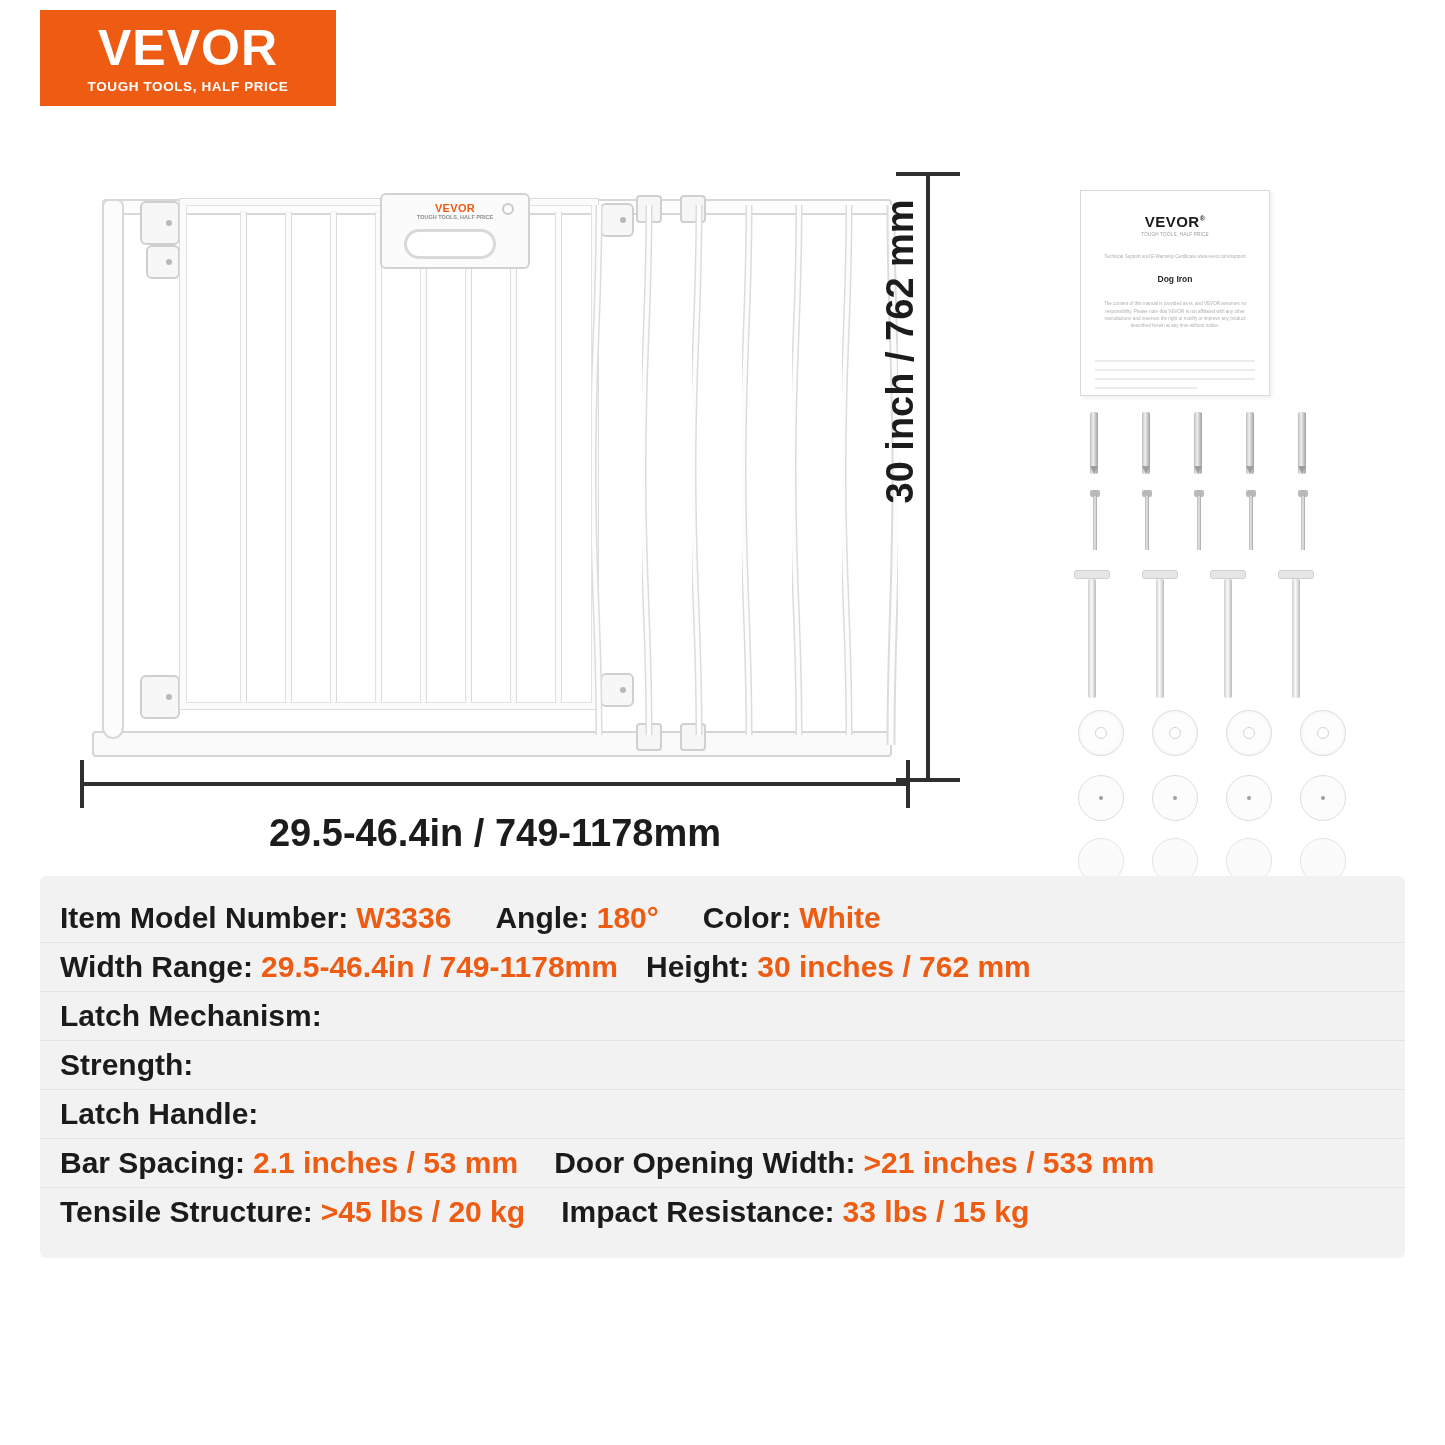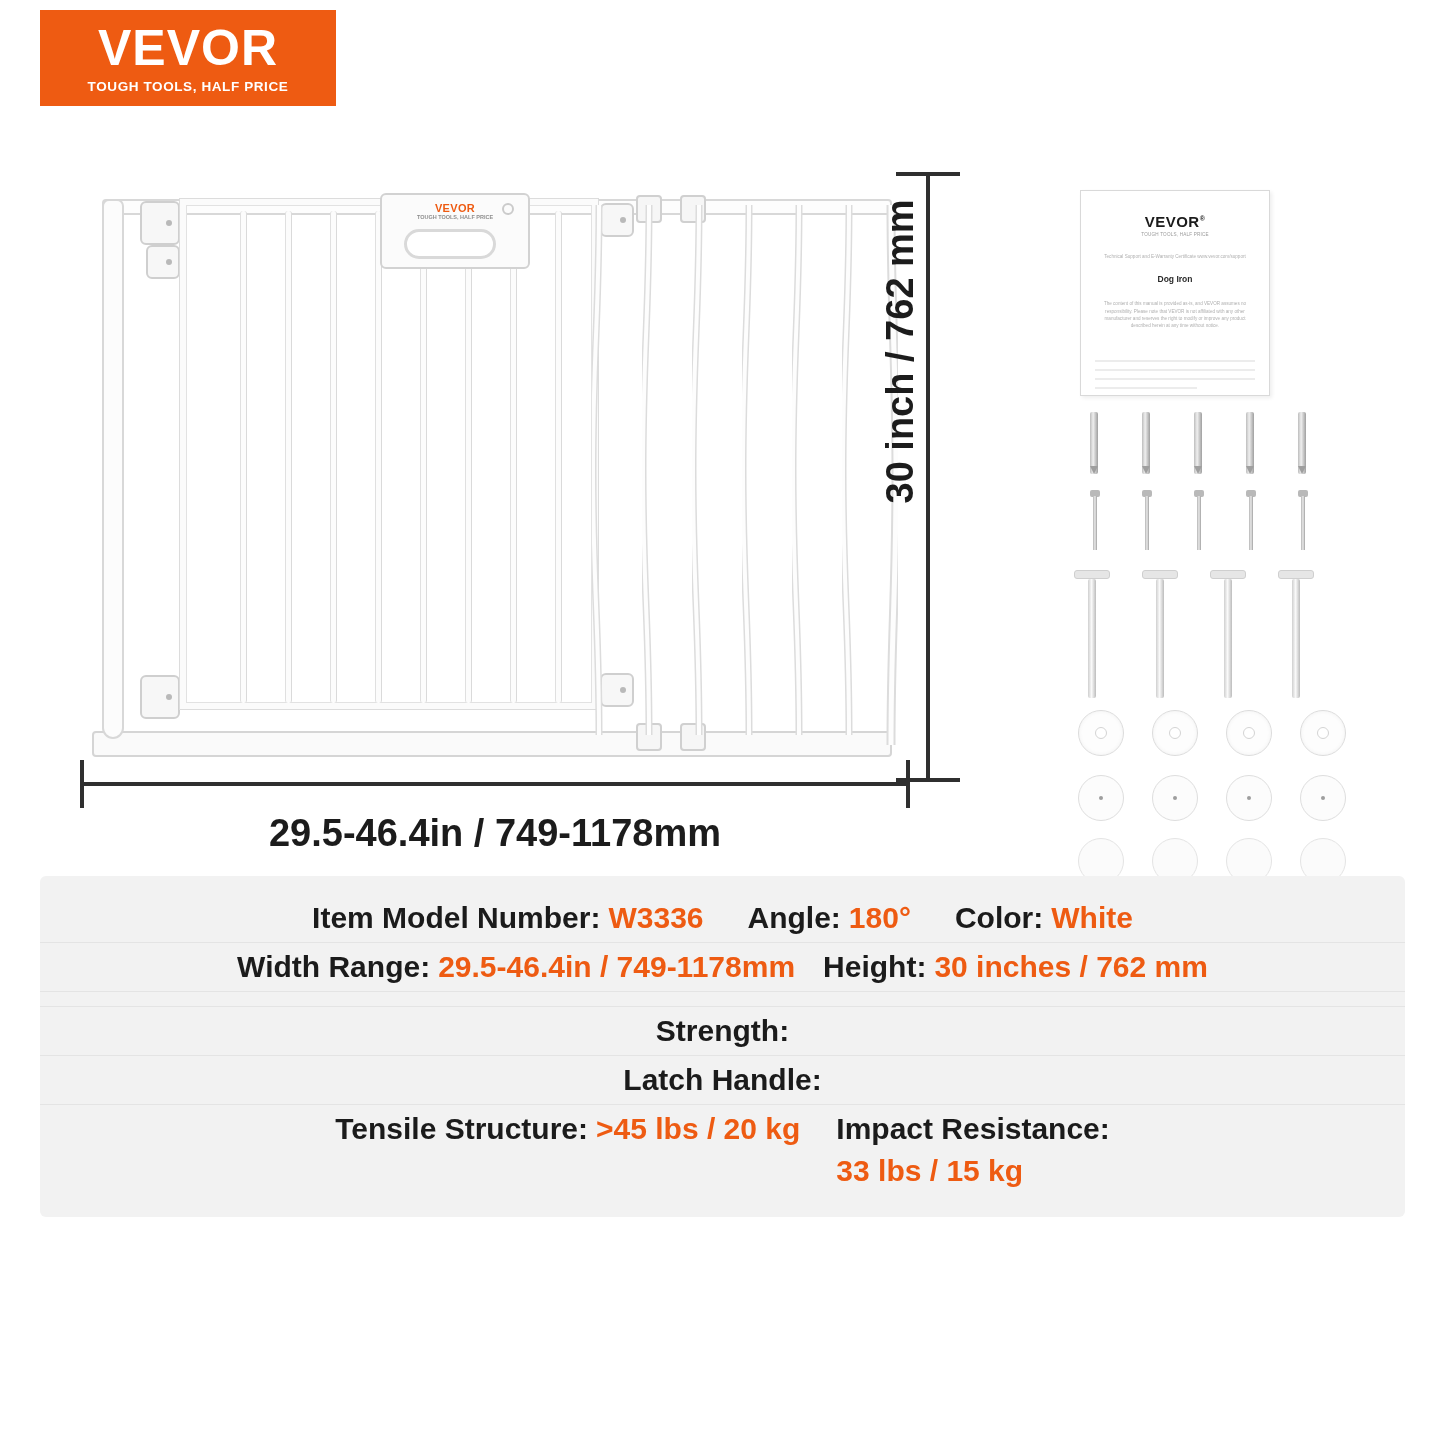--- a/index.html
+++ b/index.html
@@ -359,21 +359,21 @@
     left: 40px; top: 876px;
     width: 1365px;
     background: #f2f2f2;
     border-radius: 6px;
     padding: 18px 0 22px;
   }
   .spec-row {
     display: flex;
     flex-wrap: nowrap;
     align-items: baseline;
-    justify-content: center;
+    justify-content: flex-start;
     gap: 10px;
     padding: 7px 20px;
     border-bottom: 1px solid #e4e4e4;
     white-space: nowrap;
   }
   .spec-row:last-child { border-bottom: none; }
   .spec-group { display: flex; align-items: baseline; gap: 8px; }
   .k {
     font-size: 30px;
     font-weight: bold;
@@ -645,40 +645,51 @@
       <span class="v">29.5-46.4in /  749-1178mm</span>
     </div>
     <div class="spec-group" style="margin-left:18px;">
       <span class="k">Height:</span>
       <span class="v">30 inches / 762 mm</span>
     </div>
   </div>
 
   <div class="spec-row">
     <div class="spec-group">
+      <span class="k">Latch Mechanism:</span>
     </div>
   </div>
 
   <div class="spec-row">
     <div class="spec-group">
       <span class="k">Strength:</span>
     </div>
   </div>
 
   <div class="spec-row">
     <div class="spec-group">
       <span class="k">Latch Handle:</span>
     </div>
   </div>
 
+  <div class="spec-row">
+    <div class="spec-group">
+      <span class="k">Bar Spacing:</span>
+      <span class="v">2.1 inches / 53 mm</span>
+    </div>
+    <div class="spec-group" style="margin-left:26px;">
+      <span class="k">Door Opening Width:</span>
+      <span class="v">&gt;21 inches / 533 mm</span>
+    </div>
+  </div>
 
   <div class="spec-row">
     <div class="spec-group">
       <span class="k">Tensile Structure:</span>
       <span class="v">&gt;45 lbs / 20 kg</span>
     </div>
-    <div class="spec-group" style="margin-left:26px;flex-direction:column;">
+    <div class="spec-group" style="margin-left:26px;">
       <span class="k">Impact Resistance:</span>
       <span class="v">33 lbs / 15 kg</span>
     </div>
   </div>
 
 </div>
 
 </body></html>

